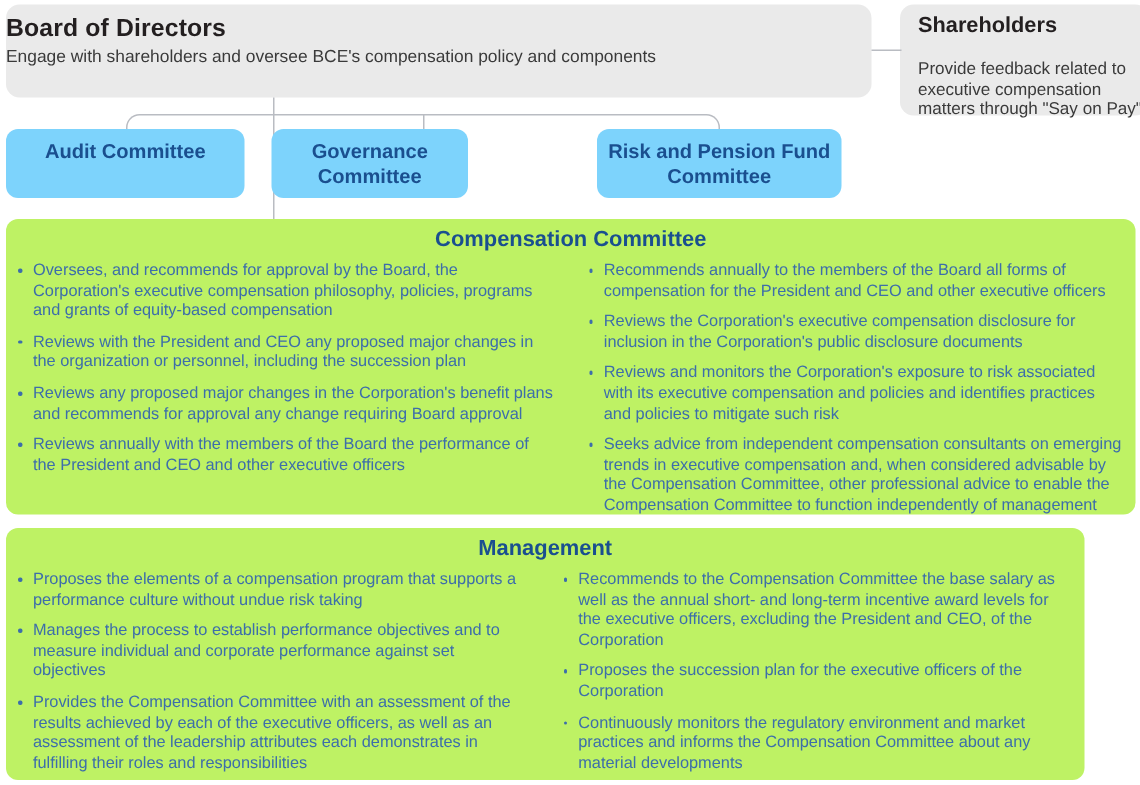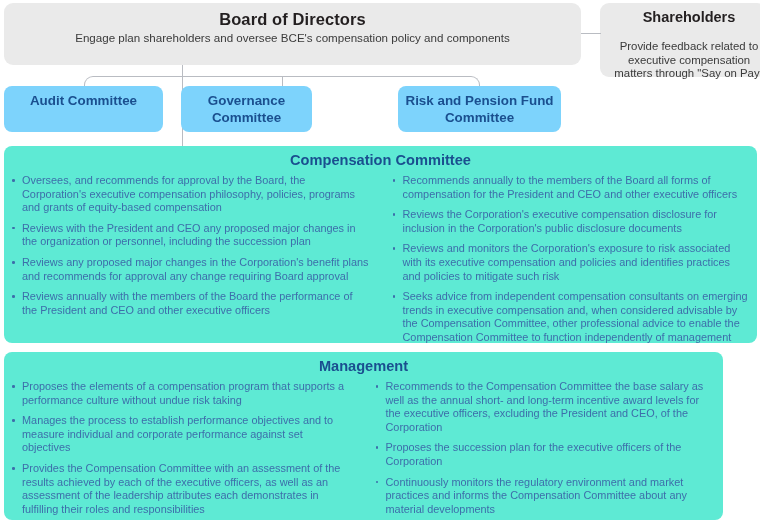--- a/index.html
+++ b/index.html
@@ -14,34 +14,34 @@
     font-family: "Liberation Sans", sans-serif;
     overflow: hidden;
   }
 
   
   .grey-box {
     position: absolute;
     background: #eaeaea;
     border-radius: 9px;
     box-sizing: border-box;
-    text-align: center;
+    text-align: left;
     color: #231f20;
   }
   .blue-box {
     position: absolute;
     background: #7dd3fc;
     border-radius: 8px;
     box-sizing: border-box;
     text-align: center;
     color: #1a4f8f;
   }
   .panel {
     position: absolute;
-    background: #5eead4;
+    background: #bef264;
     border-radius: 8px;
     box-sizing: border-box;
   }
 
   
   #board-box {
     left: 4px;
     top: 3px;
     width: 577px;
     height: 62px;
@@ -158,21 +158,21 @@
     height: 2.6px;
     background: #3d6eaa;
     border-radius: 50%;
   }
 </style>
 </head>
 <body>
 
 <div class="grey-box" id="board-box">
   <div id="board-title">Board of Directors</div>
-  <div id="board-desc">Engage plan shareholders and oversee BCE's compensation policy and components</div>
+  <div id="board-desc">Engage with shareholders and oversee BCE's compensation policy and components</div>
 </div>
 
 <div class="grey-box" id="shareholders-box">
   <div id="shareholders-title">Shareholders</div>
   <div id="shareholders-desc">Provide feedback related to executive compensation matters through "Say on Pay"</div>
 </div>
 
 <div class="conn-h" style="left:581px; top:33px; width:20px;"></div>
 
 <div class="conn-v" style="left:182px; top:65px; height:81px;"></div>

